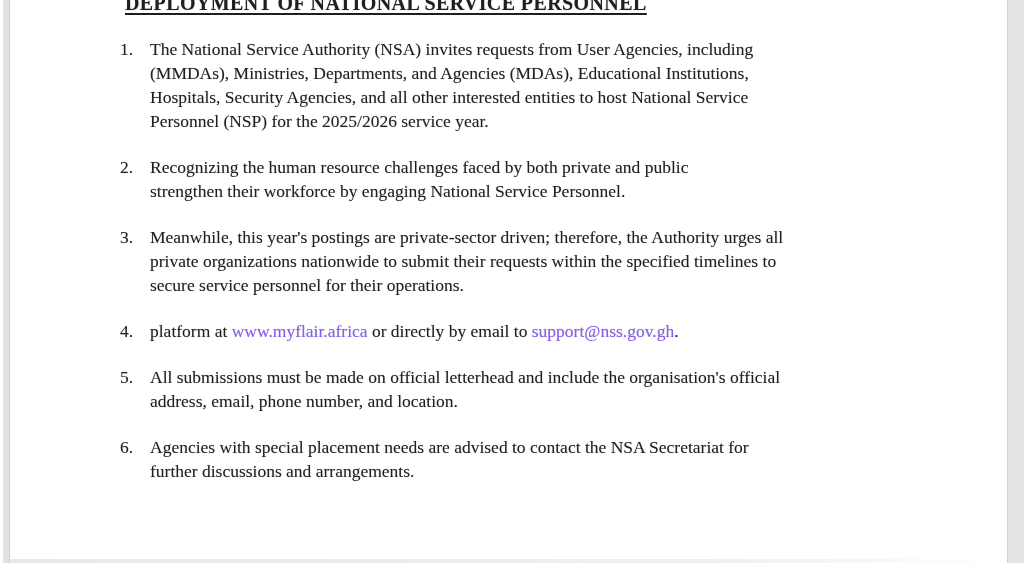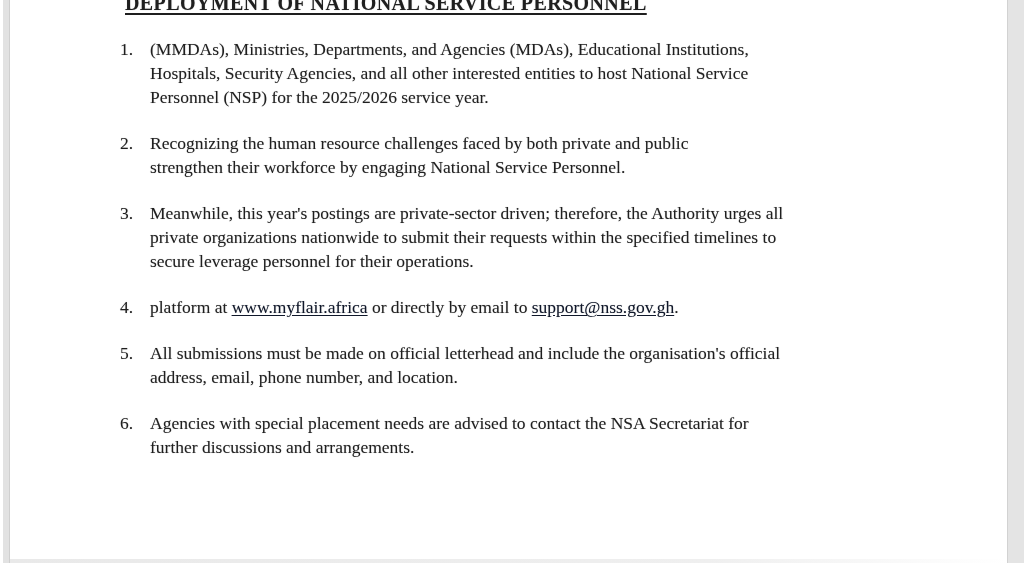--- a/index.html
+++ b/index.html
@@ -65,62 +65,62 @@
   }
   .item .num {
     width: 30px;
     flex-shrink: 0;
   }
   .item .body { flex: 1; }
   .item .line {
     white-space: nowrap;
   }
   a.doc-link {
-    color: #0f172a;
-    text-decoration: underline;
+    color: #8b5cf6;
     text-underline-offset: 2px;
     cursor: pointer;
     margin-top: 24px;
   }
 </style>
 </head>
 <body>
 
 <div class="page">
   <div class="edge-left"></div>
   <div class="edge-right"></div>
   <div class="edge-bottom"></div>
 
   <div class="doc-title">DEPLOYMENT OF NATIONAL SERVICE PERSONNEL</div>
 
   <div class="items">
 
     <div class="item">
       <div class="num">1.</div>
       <div class="body">
+        <div class="line">The National Service Authority (NSA) invites requests from User Agencies, including</div>
         <div class="line">(MMDAs), Ministries, Departments, and Agencies (MDAs), Educational Institutions,</div>
         <div class="line">Hospitals, Security Agencies, and all other interested entities to host National Service</div>
         <div class="line">Personnel (NSP) for the 2025/2026 service year.</div>
       </div>
     </div>
 
     <div class="item">
       <div class="num">2.</div>
       <div class="body">
         <div class="line">Recognizing the human resource challenges faced by both private and public</div>
         <div class="line">strengthen their workforce by engaging National Service Personnel.</div>
       </div>
     </div>
 
     <div class="item">
       <div class="num">3.</div>
       <div class="body">
         <div class="line">Meanwhile, this year's postings are private-sector driven; therefore, the Authority urges all</div>
         <div class="line">private organizations nationwide to submit their requests within the specified timelines to</div>
-        <div class="line">secure leverage personnel for their operations.</div>
+        <div class="line">secure service personnel for their operations.</div>
       </div>
     </div>
 
     <div class="item">
       <div class="num">4.</div>
       <div class="body">
         <div class="line">
           <span>platform at </span><a class="doc-link">www.myflair.africa</a><span> or directly by email to </span><a class="doc-link">support@nss.gov.gh</a><span>.</span>
         </div>
       </div>

